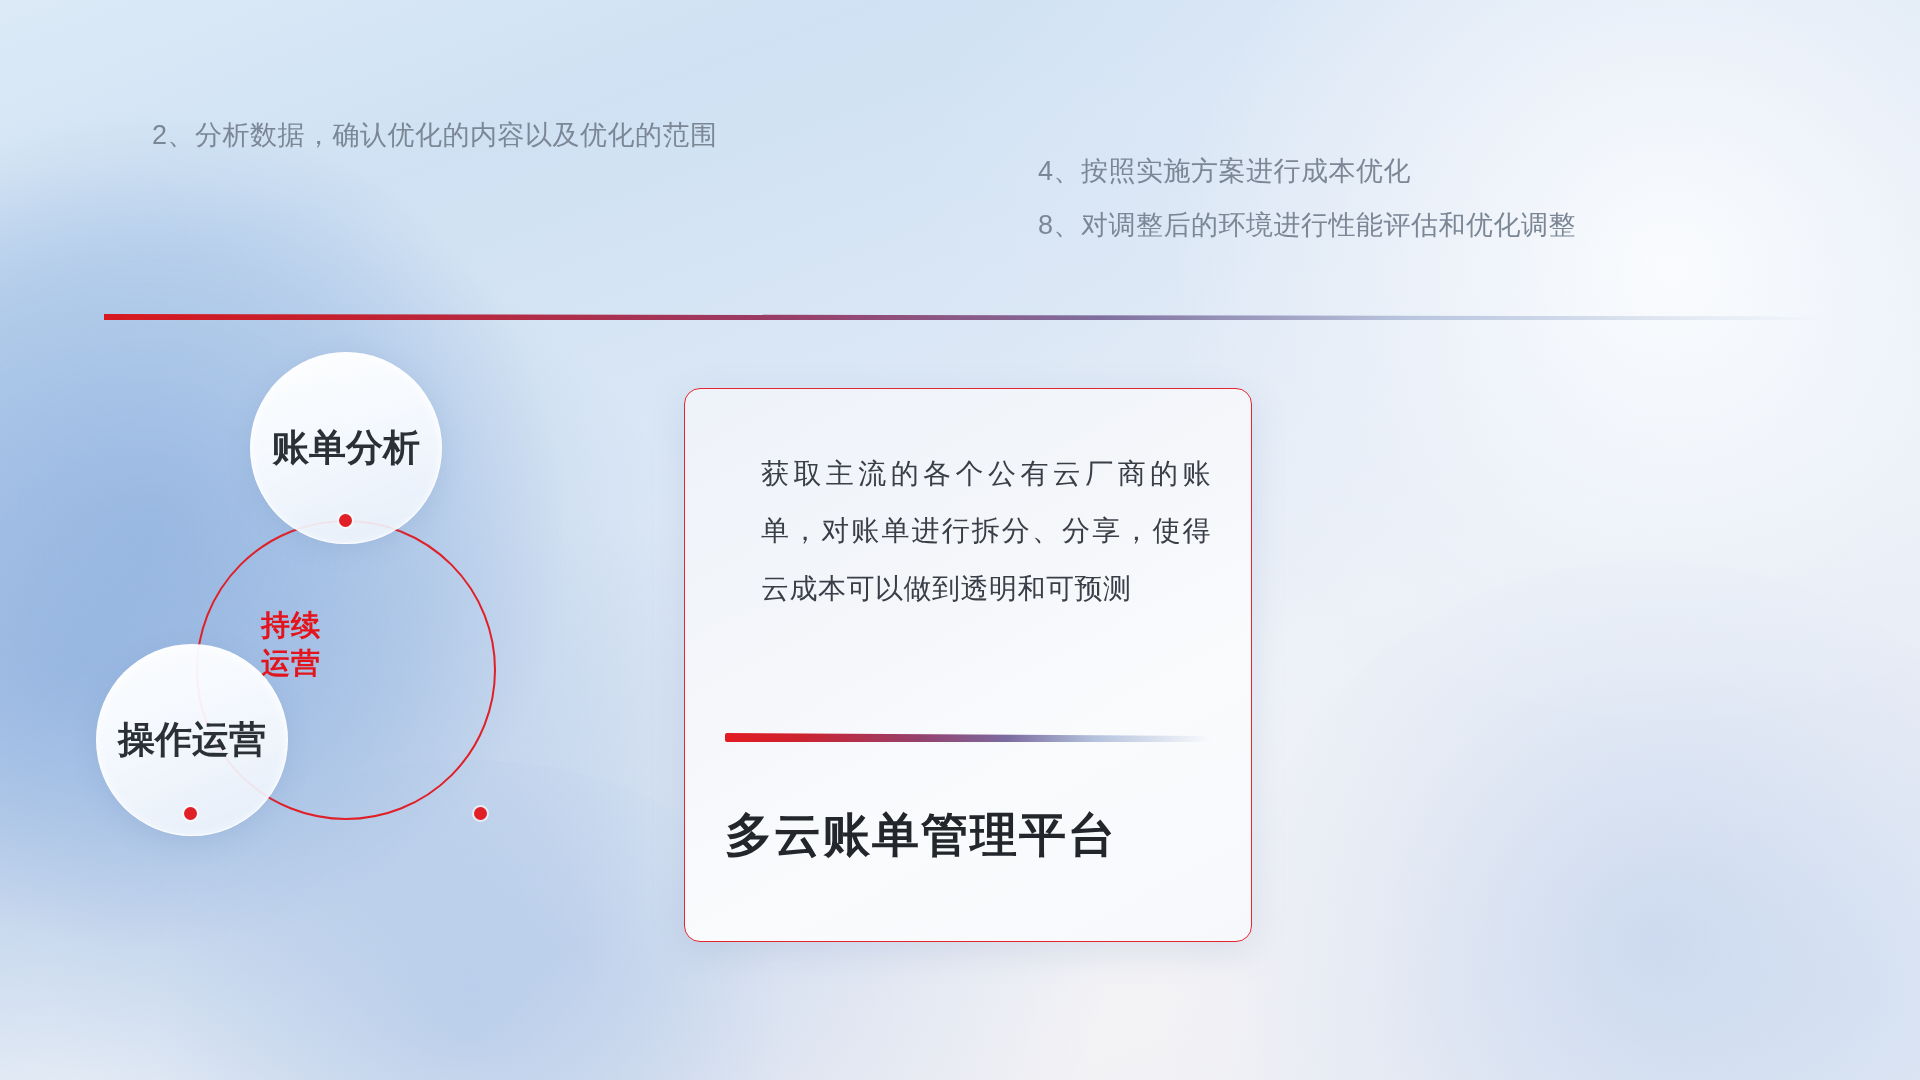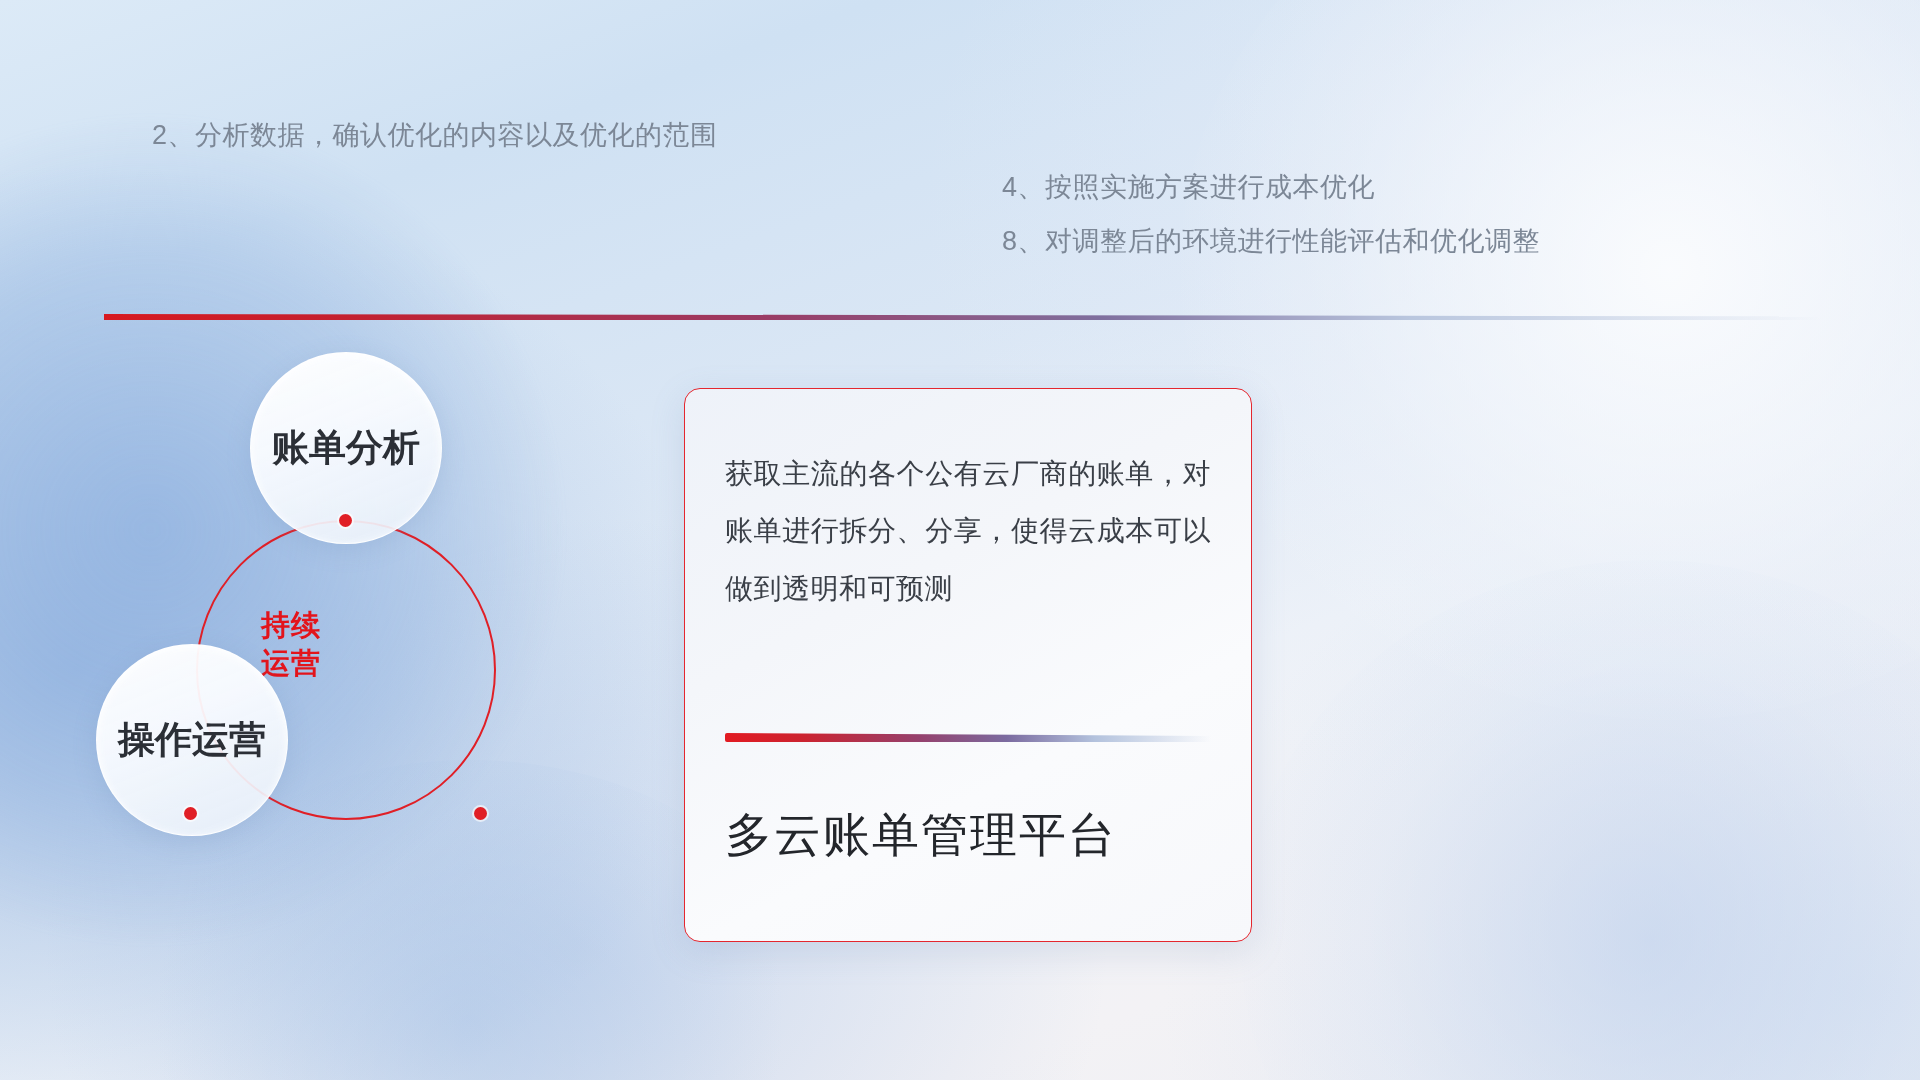--- a/index.html
+++ b/index.html
@@ -55,21 +55,21 @@
   
   .steps {
     position: absolute;
     color: #7c8796;
     font-size: 27px;
     line-height: 1.0;
     letter-spacing: 0.5px;
     white-space: nowrap;
   }
   .steps-left  { left: 152px; top: 122px; }
-  .steps-right { left: 1002px; top: 158px; margin-top: 16px; }
+  .steps-right { left: 1038px; top: 158px; }
   .step-item { margin-bottom: 27px; }
 
   
   .divider {
     position: absolute;
     left: 104px;
     top: 314px;
     width: 1718px;
     height: 6px;
     background: linear-gradient(90deg, #d71920 0%, #c4202f 14%, #9b3a63 38%, #7f6f9e 58%, #b9c6de 76%, rgba(235,240,248,0) 100%);
@@ -154,35 +154,36 @@
   .card-2 { left: 1296px; }
 
   .card-body {
     color: #3a3f47;
     font-size: 28px;
     line-height: 2.05;
     letter-spacing: 0.5px;
     text-align: justify;
     text-align-last: left;
     flex: 0 0 auto;
+    margin-left: 36px;
   }
 
   .card-rule {
     margin-top: auto;
     height: 9px;
     width: 100%;
     background: linear-gradient(90deg, #e21b22 0%, #cc2330 16%, #95416d 40%, #7b6ba0 58%, #b3c2dd 76%, rgba(247,248,251,0) 100%);
     clip-path: polygon(0 0, 100% 34%, 100% 100%, 0 100%);
     border-radius: 2px;
   }
 
   .card-title {
     color: #23262b;
     font-size: 47px;
-    font-weight: normal;
+    font-weight: bold;
     letter-spacing: 2px;
     margin: 62px 0 74px 0;
     white-space: nowrap;
   }
 </style>
 </head>
 <body>
 
 <div id="slide">
 

